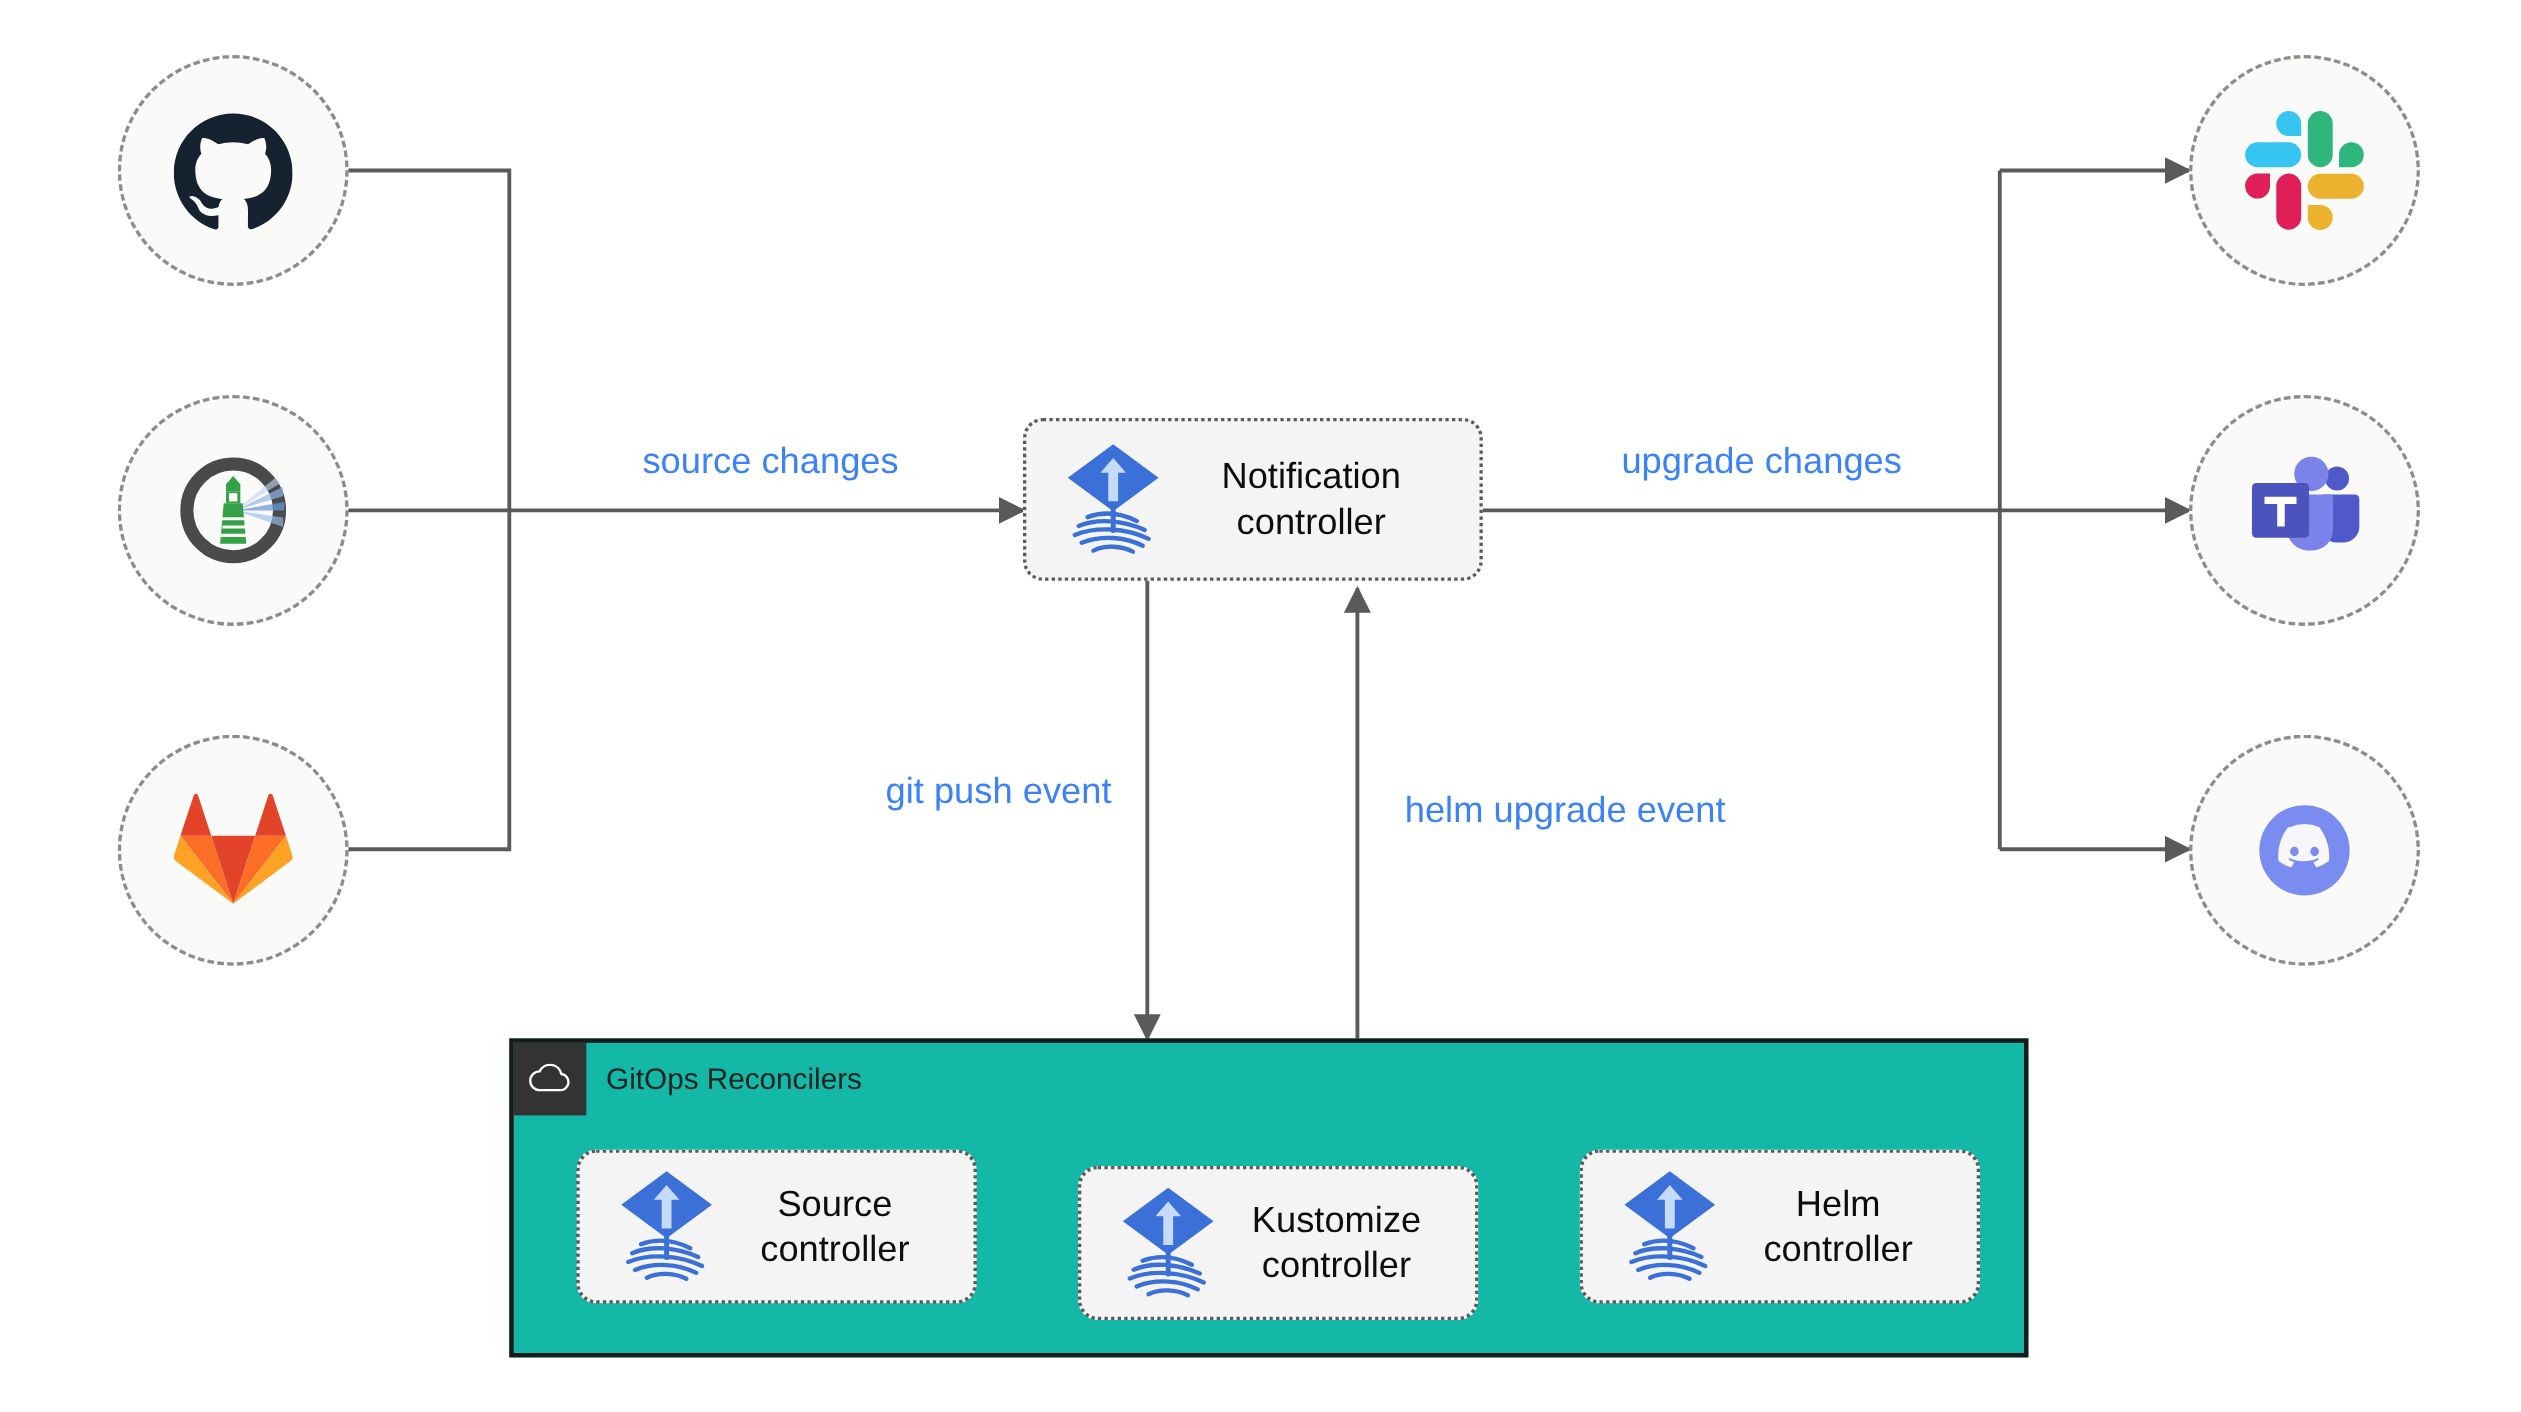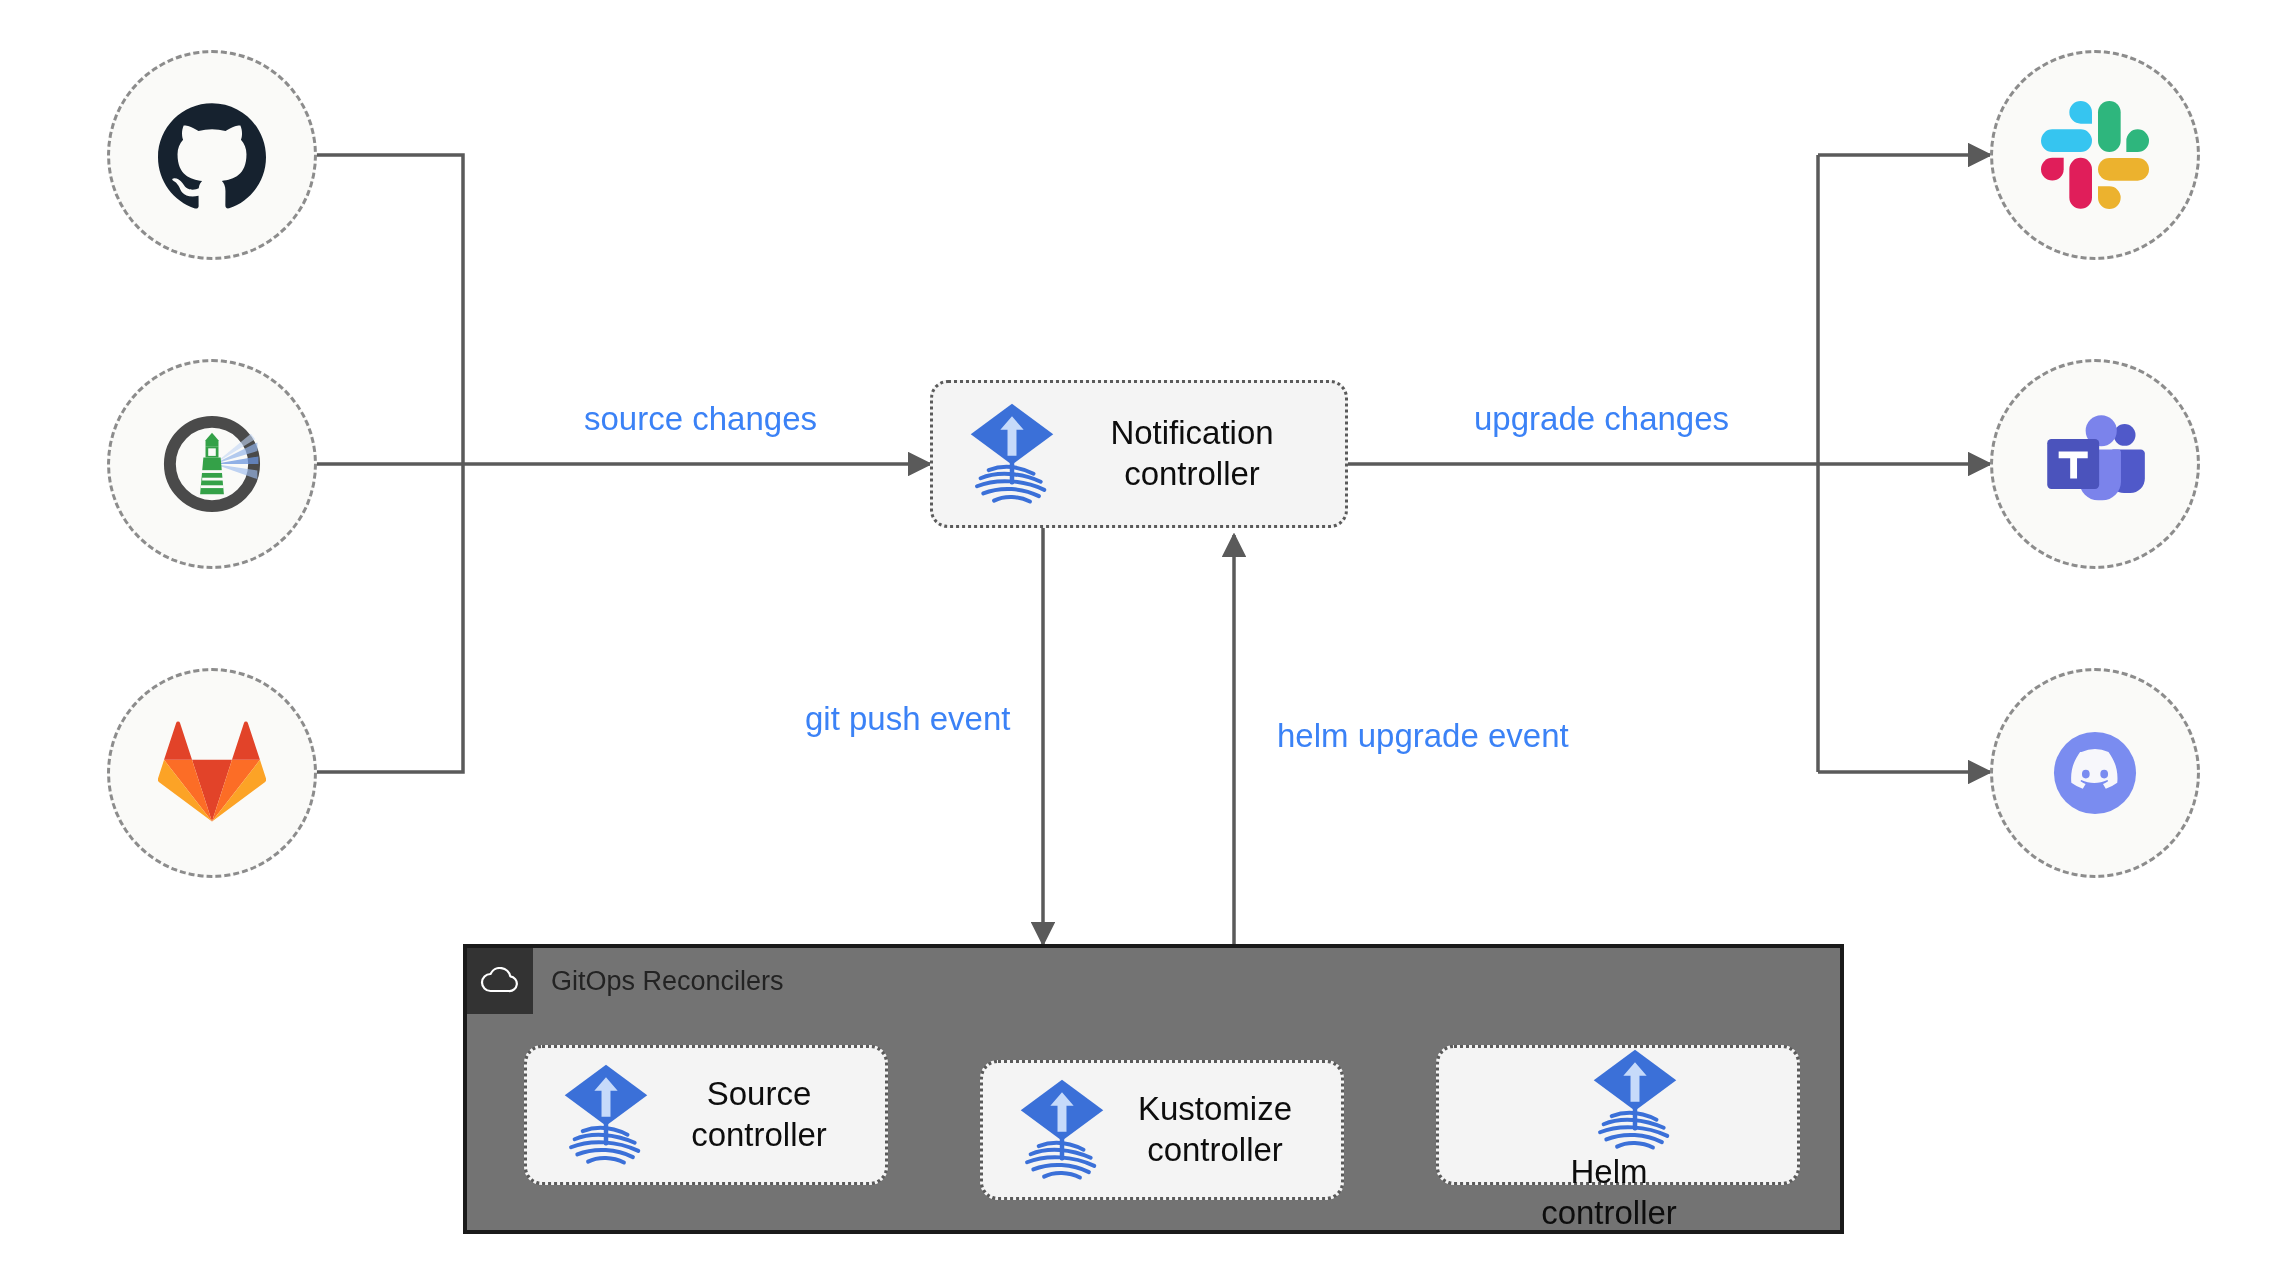--- a/index.html
+++ b/index.html
@@ -70,21 +70,21 @@
   }
 
   
   #gitops-container {
     position: absolute;
     left: 463px;
     top: 944px;
     width: 1381px;
     height: 290px;
     border: 4px solid #1a1a1a;
-    background: #737373;
+    background: #14b8a6;
     box-sizing: border-box;
   }
   #gitops-header {
     position: absolute;
     left: 0;
     top: 0;
     display: flex;
     align-items: center;
   }
   #gitops-badge {
@@ -276,21 +276,21 @@
           <path d="M11 94 C 33 85, 63 87, 86 98"></path>
           <path d="M18 102 C 38 94, 62 96, 80 105"></path>
           <path d="M30 110 C 42 104, 58 105, 70 111"></path>
         </g>
         <rect x="47.5" y="66" width="5" height="26" rx="2" fill="#3b70d8"></rect>
       </svg>
       <div class="ctrl-label">Kustomize
 controller</div>
     </div>
 
-    <div class="ctrl" style="left:969px; top:97px; width:364px; height:140px;flex-direction:column;">
+    <div class="ctrl" style="left:969px; top:97px; width:364px; height:140px;">
       <svg class="fluxmark" viewBox="0 0 100 116">
         <path d="M50 2 L96 36 L50 70 L4 36 Z" fill="#3b70d8"></path>
         <path d="M50 16 L63 31 L55 31 L55 60 L45 60 L45 31 L37 31 Z" fill="#c6dafa"></path>
         <g stroke="#3b70d8" stroke-width="4.4" fill="none" stroke-linecap="round">
           <path d="M24 76 C 40 70, 58 72, 74 80"></path>
           <path d="M15 85 C 34 77, 60 79, 82 89"></path>
           <path d="M11 94 C 33 85, 63 87, 86 98"></path>
           <path d="M18 102 C 38 94, 62 96, 80 105"></path>
           <path d="M30 110 C 42 104, 58 105, 70 111"></path>
         </g>

